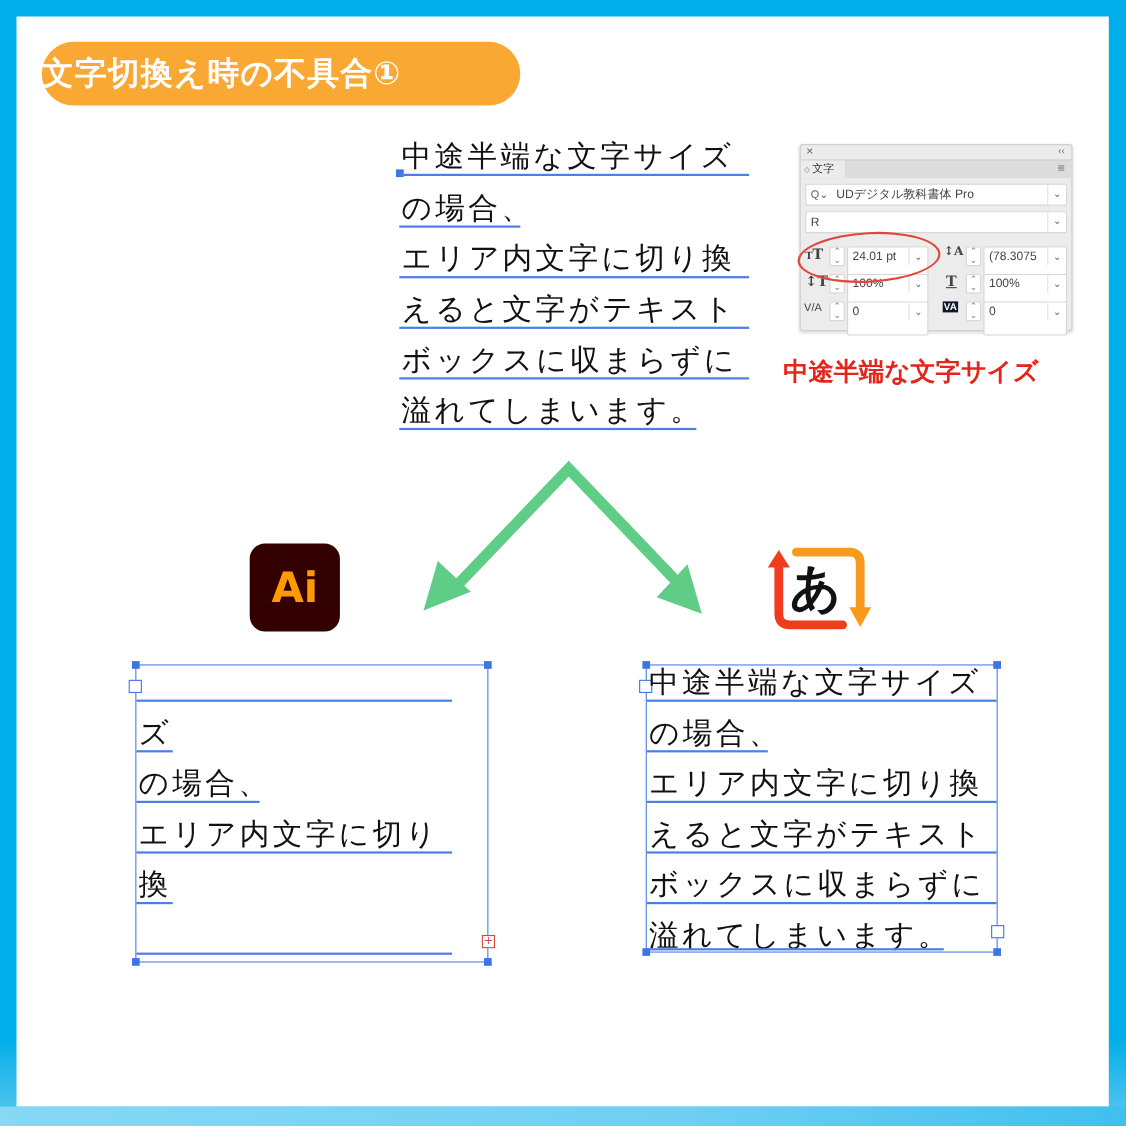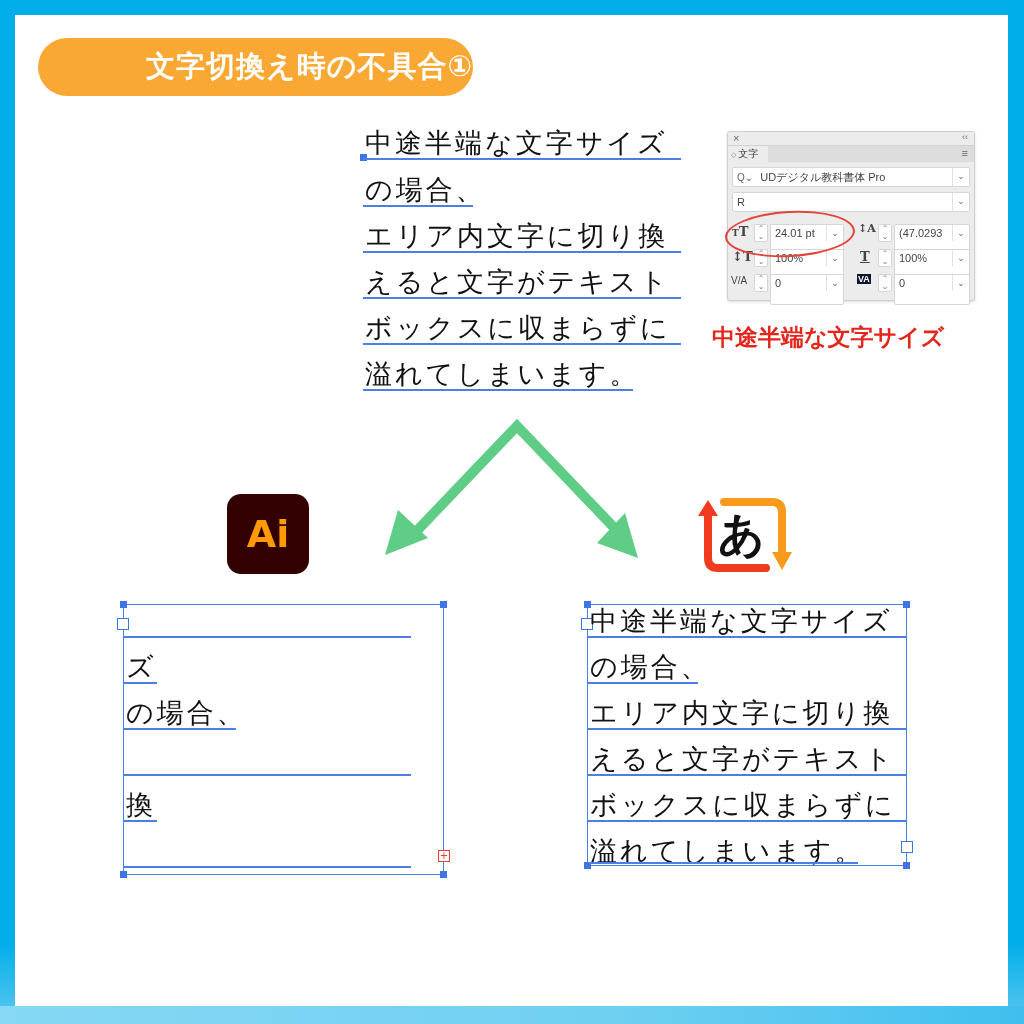--- a/index.html
+++ b/index.html
@@ -12,21 +12,21 @@
     position: absolute; left: 15px; top: 15px; width: 993px; height: 991px;
     background: #ffffff;
   }
   .bottom-band {
     position: absolute; left: 0; top: 1006px; width: 1024px; height: 18px;
     background: linear-gradient(90deg, #86d8f4 0%, #6fd0f2 60%, #3fbfee 100%);
   }
   .title-pill {
     position: absolute; left: 38px; top: 38px; width: 435px; height: 58px;
     background: #f9a834; border-radius: 29px;
-    display: flex; align-items: center; justify-content: flex-end;
+    display: flex; align-items: center; justify-content: flex-start;
   }
   .title-pill span {
     color: #ffffff; font-weight: bold; font-size: 29px; letter-spacing: 1px;
     font-family: "DejaVu Sans", sans-serif;
   }
   .jtext {
     position: absolute; font-family: "DejaVu Sans", sans-serif;
     color: #111; font-size: 27px; letter-spacing: 3px;
   }
   .line {
@@ -147,21 +147,21 @@
 
   <span class="picon" style="left:4px; top:92px;"><span style="font-size:9px;">T</span>T</span>
   <div class="spin" style="left:26px; top:92px;">⌃<br>⌄</div>
   <div class="field" style="left:42px; top:92px; width:74px;">
     <span>24.01 pt</span>
     <span class="dd">⌄</span>
   </div>
   <span class="picon" style="left:130px; top:90px; font-size:11px;">↕A</span>
   <div class="spin" style="left:150px; top:92px;">⌃<br>⌄</div>
   <div class="field" style="left:166px; top:92px; width:76px;">
-    <span>(47.0293</span>
+    <span>(78.3075</span>
     <span class="dd">⌄</span>
   </div>
 
   <span class="picon" style="left:4px; top:117px;">↕T</span>
   <div class="spin" style="left:26px; top:117px;">⌃<br>⌄</div>
   <div class="field" style="left:42px; top:117px; width:74px;">
     <span>100%</span>
     <span class="dd">⌄</span>
   </div>
   <span class="picon" style="left:132px; top:117px; text-decoration:underline;">T</span>
@@ -213,20 +213,21 @@
 <div class="handle" style="left:120px; top:871px;"></div>
 <div class="handle" style="left:440px; top:871px;"></div>
 <div class="handle-open" style="left:117px; top:618px;"></div>
 <div style="position:absolute; left:438px; top:850px; width:10px; height:10px; border:1px solid #e34234; background:#fff; color:#e34234; font-size:10px; line-height:10px; text-align:center;">+</div>
 <div class="jtext" style="left:126px; top:606px; width:300px; height:260px;">
   <div class="baseline" style="left:-2px; top:30px; width:287px;"></div>
   <div class="line" style="top:46px;">ズ</div>
   <div class="baseline" style="left:-2px; top:76px; width:33px;"></div>
   <div class="line" style="top:92px;">の場合、</div>
   <div class="baseline" style="left:-2px; top:122px; width:112px;"></div>
+  <div class="line" style="top:138px;">エリア内文字に切り</div>
   <div class="baseline" style="left:-2px; top:168px; width:287px;"></div>
   <div class="line" style="top:184px;">換</div>
   <div class="baseline" style="left:-2px; top:214px; width:33px;"></div>
   <div class="baseline" style="left:-2px; top:260px; width:287px;"></div>
 </div>
 
 <div class="frame" style="left:587px; top:604px; width:320px; height:262px;"></div>
 <div class="handle" style="left:584px; top:601px;"></div>
 <div class="handle" style="left:903px; top:601px;"></div>
 <div class="handle" style="left:584px; top:862px;"></div>

